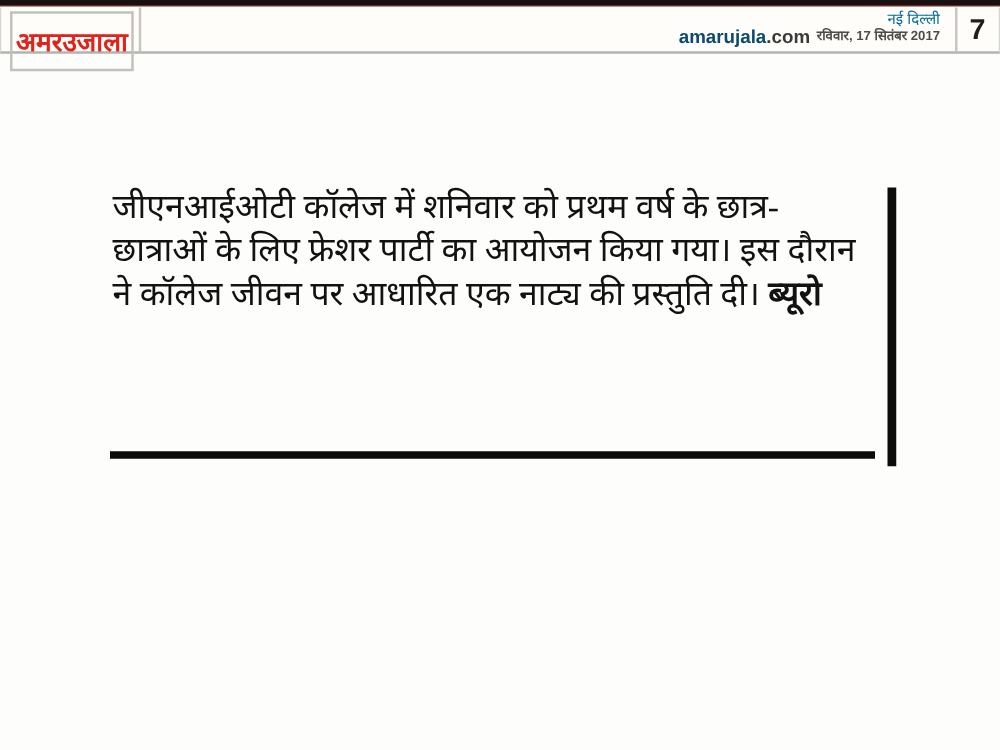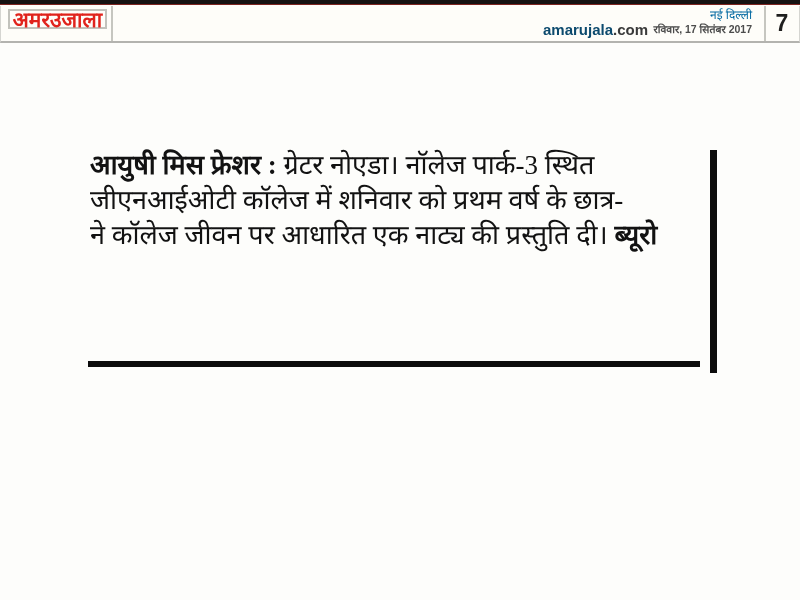--- a/index.html
+++ b/index.html
@@ -29,21 +29,21 @@
     left: 0; top: 6px;
     width: 800px; height: 37px;
     background: #fefdf9;
     border-bottom: 2px solid #b3b3af;
     border-left: 1px solid #d5d5d1;
     border-right: 1px solid #d5d5d1;
   }
   .logo-box {
     position: absolute;
     left: 7px; top: 3px;
-    width: 99px; height: 20px;
+    width: 99px; height: 48px;
     border: 2px solid #c2c2bc;
     display: flex;
     align-items: center;
     justify-content: center;
   }
   .logo-text {
     color: #e0231c;
     font-weight: bold;
     font-size: 21px;
     letter-spacing: 0px;
@@ -153,21 +153,21 @@
     </div>
     <div class="edition">
       <div class="city">नई दिल्ली</div>
       <div class="date">रविवार, 17 सितंबर 2017</div>
     </div>
     <div class="sep sep-page"></div>
     <div class="page-num">7</div>
   </header>
 
   <main class="article">
-    <div class="line"><span class="lead">आयुषी मिस फ्रेशर : </span><span>ग्रेटर नोएडा। नॉलेज पार्क-3 स्थित</span></div>
     <div class="line">जीएनआईओटी कॉलेज में शनिवार को प्रथम वर्ष के छात्र-</div>
+    <div class="line">छात्राओं के लिए फ्रेशर पार्टी का आयोजन किया गया। इस दौरान</div>
     <div class="line"><span>ने कॉलेज जीवन पर आधारित एक नाट्य की प्रस्तुति दी। </span><span class="byline">ब्यूरो</span></div>
   </main>
 
   <div class="vbar"></div>
   <div class="hrule"></div>
 
 </div>
 
 </body></html>

